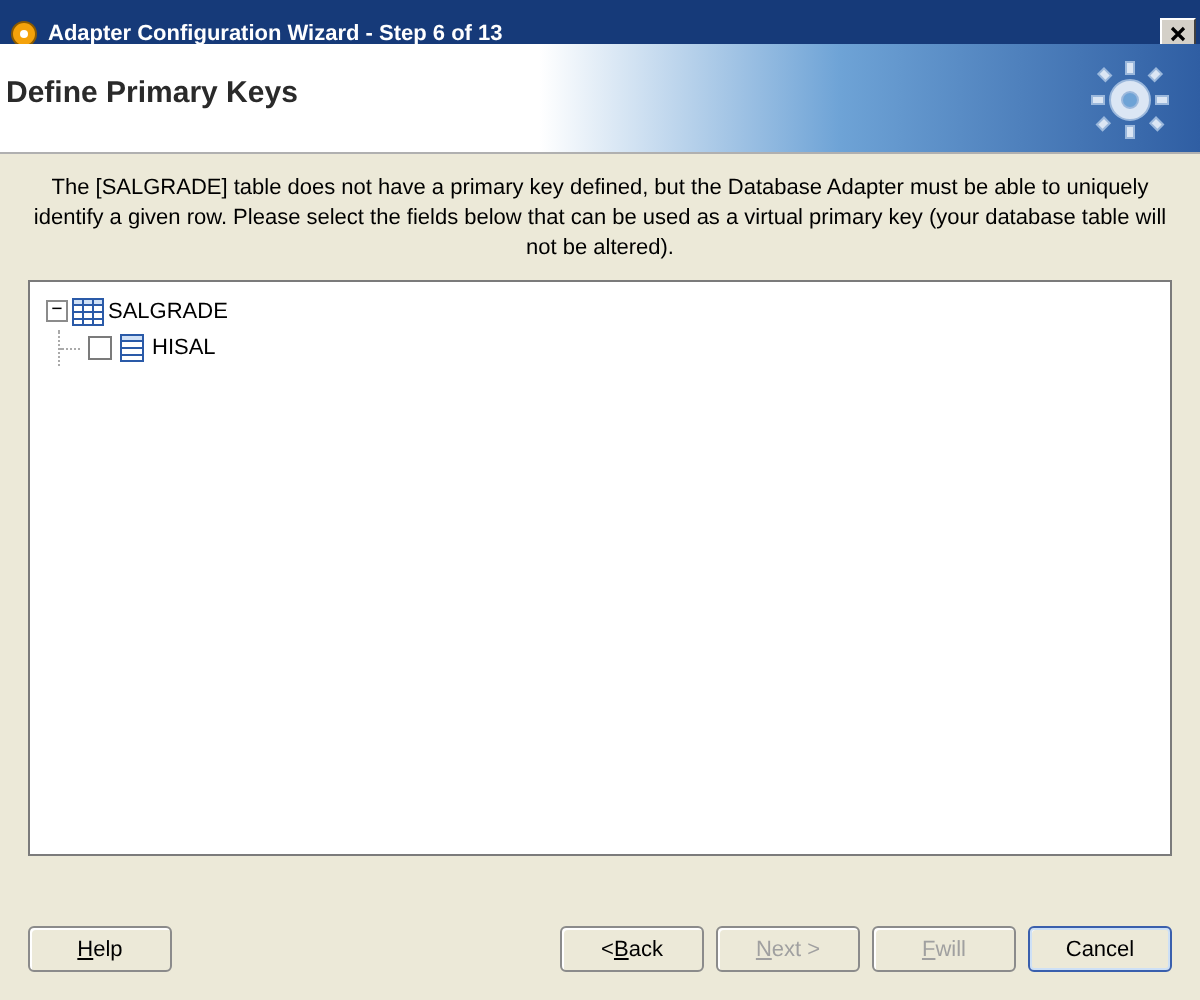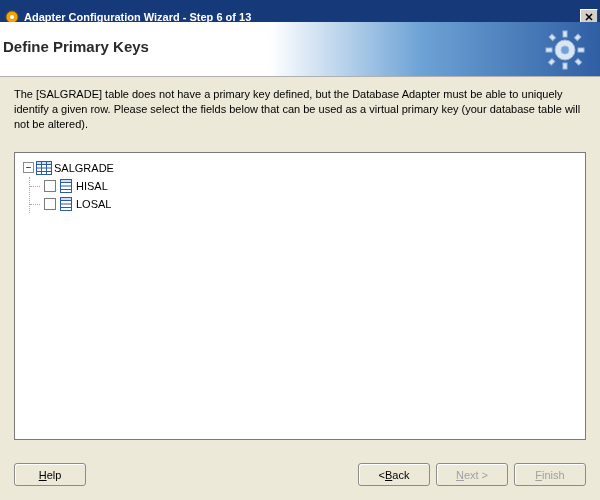--- a/index.html
+++ b/index.html
@@ -54,21 +54,22 @@
   .banner .gear {
     position: absolute;
     right: 14px; top: 7px;
   }
   .content {
     padding: 10px 14px 0 14px;
   }
   .description {
     color: #000;
     line-height: 1.35;
-    margin-bottom: 20px;
+    margin-bottom: 8px;
+    text-align: center;
   }
   .tree-panel {
     border: 1px solid #7b7b7b;
     background: #fff;
     height: 288px;
     padding: 8px;
     overflow: auto;
   }
   .tree-root {
     display: flex;
@@ -208,32 +209,20 @@
           <svg width="12" height="14" viewBox="0 0 12 14">
             <rect x="0.5" y="0.5" width="11" height="13" fill="#fff" stroke="#2a5aa8"></rect>
             <rect x="0.5" y="0.5" width="11" height="3" fill="#cfe0f6" stroke="#2a5aa8"></rect>
             <line x1="0.5" y1="7" x2="11.5" y2="7" stroke="#2a5aa8"></line>
             <line x1="0.5" y1="10.5" x2="11.5" y2="10.5" stroke="#2a5aa8"></line>
           </svg>
         </span>
         <span>HISAL</span>
       </div>
 
-      <div class="tree-item">
-        <span class="tree-check"></span>
-        <span class="icon-col">
-          <svg width="12" height="14" viewBox="0 0 12 14">
-            <rect x="0.5" y="0.5" width="11" height="13" fill="#fff" stroke="#2a5aa8"></rect>
-            <rect x="0.5" y="0.5" width="11" height="3" fill="#cfe0f6" stroke="#2a5aa8"></rect>
-            <line x1="0.5" y1="7" x2="11.5" y2="7" stroke="#2a5aa8"></line>
-            <line x1="0.5" y1="10.5" x2="11.5" y2="10.5" stroke="#2a5aa8"></line>
-          </svg>
-        </span>
-        <span>LOSAL</span>
-      </div>
 
 
     </div>
   </div>
 </div>
 
 <div class="button-bar">
   <button class="btn">
       <span class="mn">H</span>
       <span>elp</span>
@@ -243,15 +232,16 @@
       <span>&lt; </span>
       <span class="mn">B</span>
       <span>ack</span>
     </button>
   <button class="btn disabled">
       <span class="mn">N</span>
       <span>ext &gt;</span>
     </button>
   <button class="btn disabled">
       <span class="mn">F</span>
-      <span>inish</span>
-    </button>
+      <span>will</span>
+    </button>
+  <button class="btn default">Cancel</button>
 </div>
 
 </body></html>

